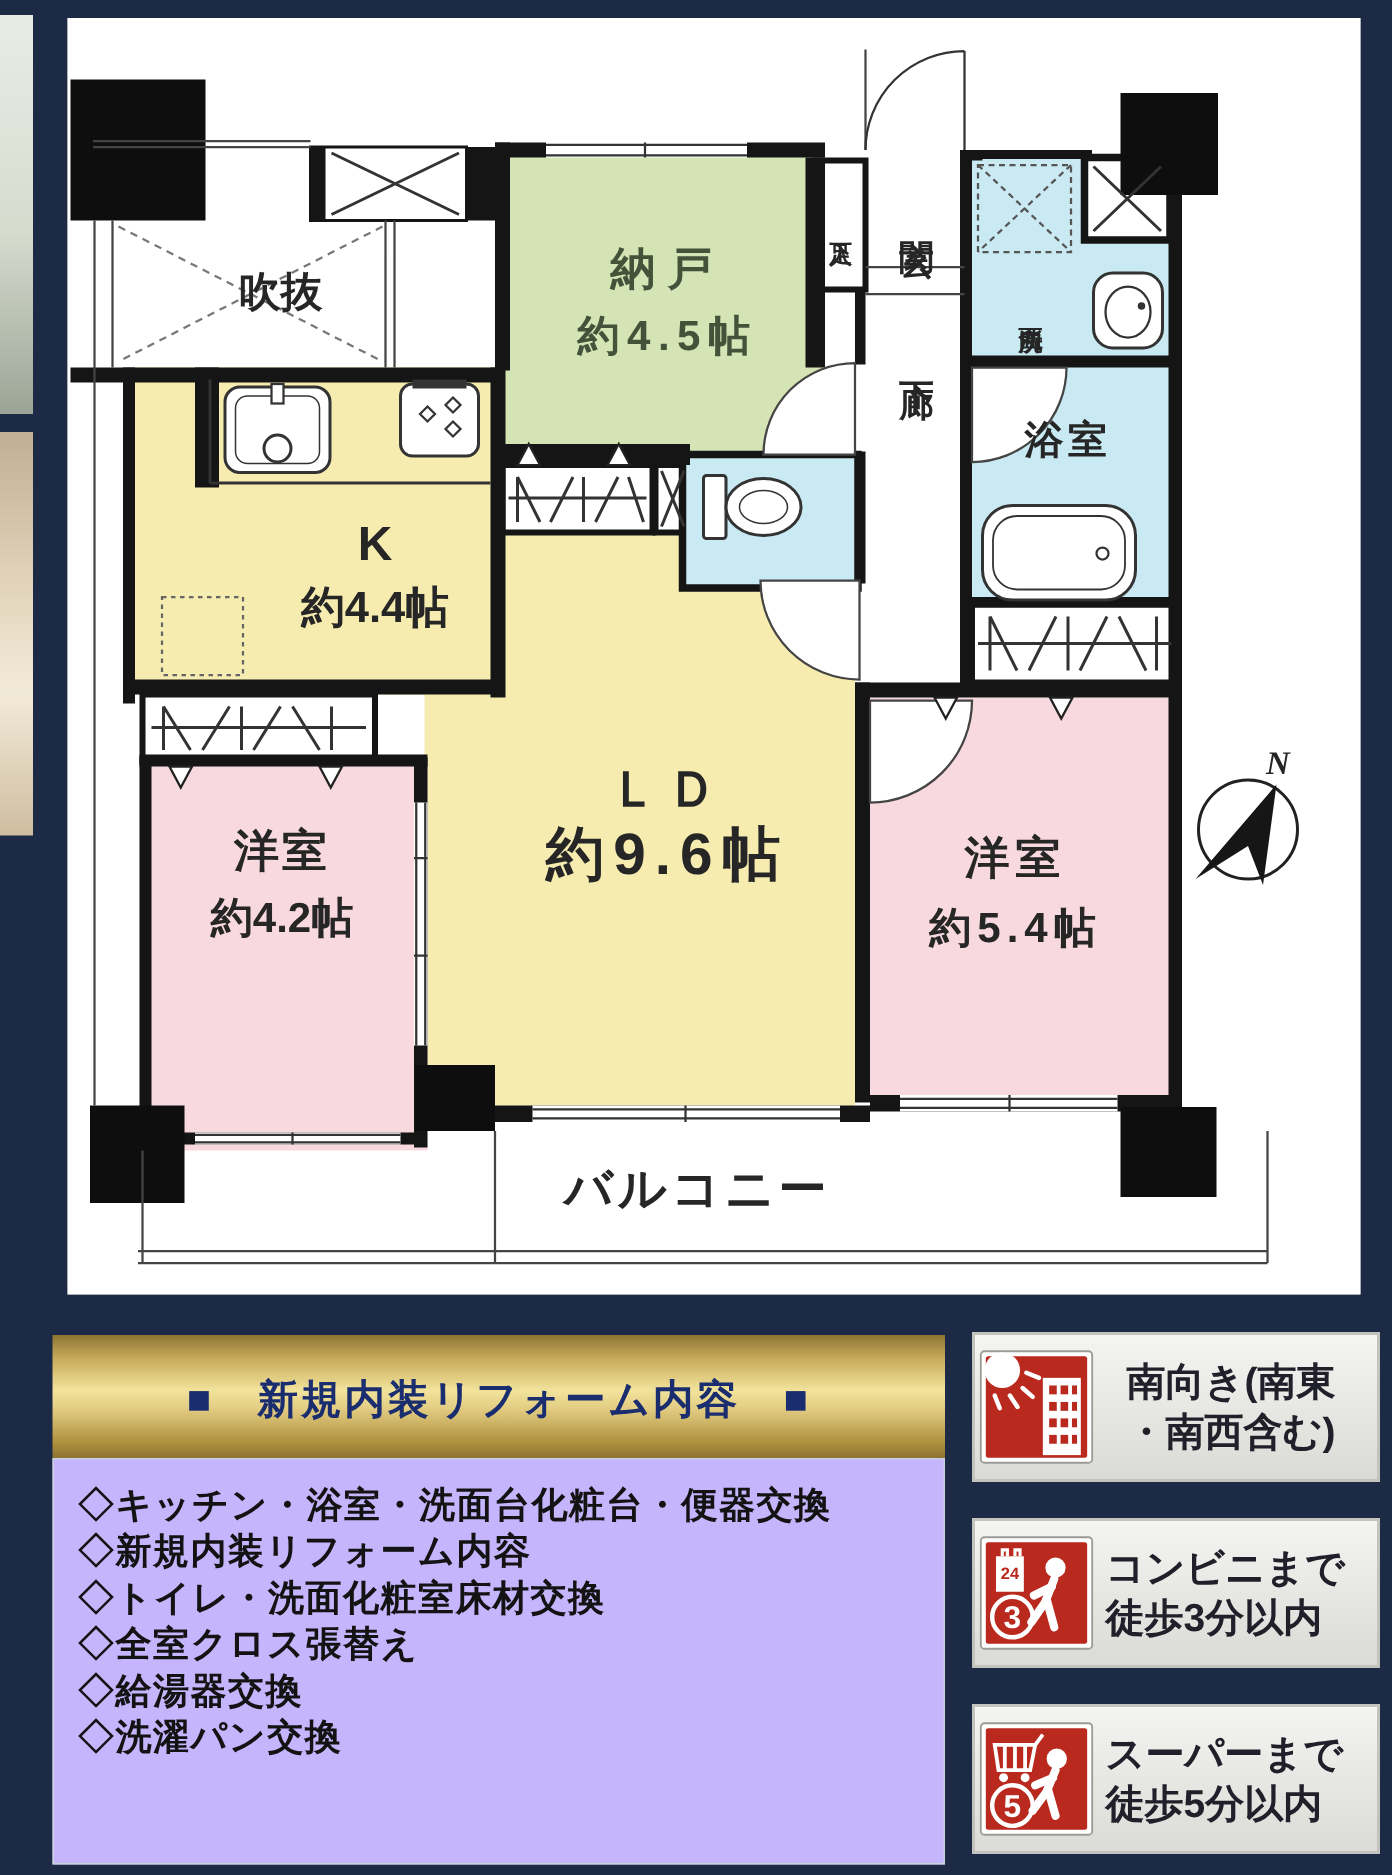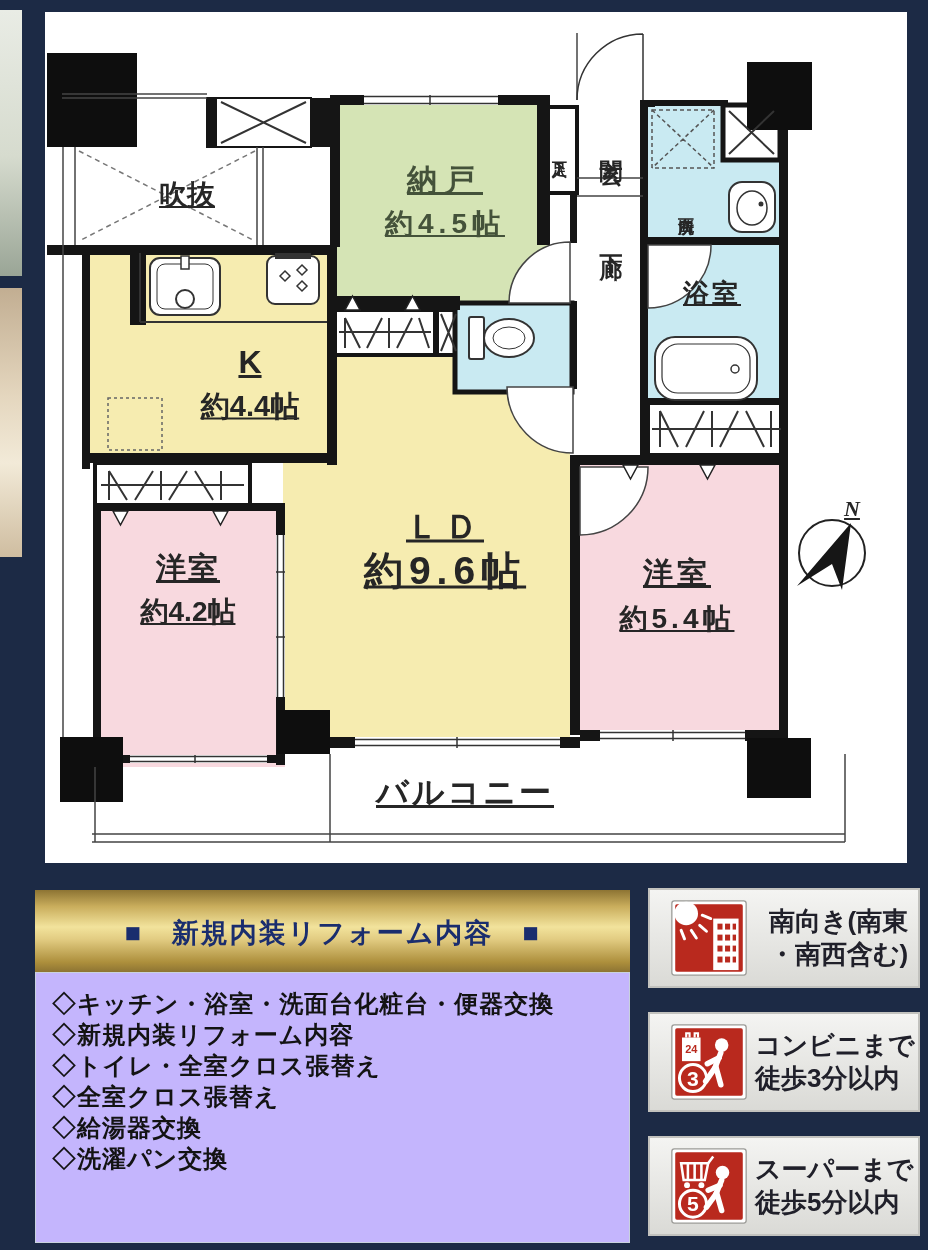--- a/index.html
+++ b/index.html
@@ -5,37 +5,37 @@
   html,body{margin:0;padding:0;background:#1c2a45;}
   .page{position:relative;width:928px;height:1250px;background:#1c2a45;overflow:hidden;
         font-family:"Liberation Sans",sans-serif;}
   .photo-a{position:absolute;left:0;top:10px;width:22px;height:266px;
         background:linear-gradient(180deg,#e9ece5,#d6dbce 55%,#9aa596);}
   .photo-b{position:absolute;left:0;top:288px;width:22px;height:269px;
         background:linear-gradient(180deg,#c2ae92,#e4d6be 40%,#f2ead8 65%,#cfbda0);}
   .plan{position:absolute;left:45px;top:12px;width:862px;height:851px;background:#fff;}
   .plan svg{position:absolute;left:0;top:0;}
   .lbl{position:absolute;transform:translate(-50%,-50%);white-space:nowrap;
-       font-weight:600;color:#262626;line-height:1;text-decoration:underline;}
+       font-weight:600;color:#262626;line-height:1;}
   .green{color:#44523a;}
   .vlbl{writing-mode:vertical-rl;text-orientation:upright;}
   .banner{position:absolute;left:35px;top:890px;width:595px;height:82px;text-align:center;
        background:linear-gradient(180deg,#8d7433,#c9ad5c 20%,#f2e39c 45%,#e2cc82 60%,#ad8f3c 88%,#8d7433);
        color:#1a2d6e;}
   .banner-title{padding-top:25px;font-family:"Liberation Serif",serif;font-weight:bold;
        font-size:27px;letter-spacing:2px;}
   .banner-sub{font-family:"Liberation Serif",serif;font-weight:bold;font-size:15px;margin-top:2px;}
   .reno-list{position:absolute;left:35px;top:972px;width:595px;height:271px;background:#c4b5fd;
        border:1px solid #c9d2de;box-sizing:border-box;padding:16px 0 0 16px;}
   .reno-item{font-family:"Liberation Serif",serif;font-weight:bold;font-size:24px;
        line-height:31px;color:#131313;letter-spacing:1px;white-space:nowrap;}
   .badge{position:absolute;left:648px;width:272px;height:100px;box-sizing:border-box;
        background:linear-gradient(180deg,#f4f4f2,#dadad6);border:2px solid #c2c2be;
        display:flex;align-items:center;}
-  .badge-icon{width:76px;height:88px;margin-left:21px;flex:none;}
+  .badge-icon{width:76px;height:88px;margin-left:3px;flex:none;}
   .badge-icon svg{width:100%;height:100%;display:block;}
   .badge-text{margin-left:8px;font-weight:bold;font-size:26px;line-height:33px;
        color:#20202a;white-space:nowrap;}
 </style>
 </head>
 <body>
 
 <div class="page">
 
   <div class="photo-a"></div>
@@ -230,21 +230,21 @@
     <div class="lbl" style="left:807px;top:497px;font-size:22px;font-style:italic;font-family:'Liberation Serif',serif;">N</div>
   </div>
 
   <div class="banner">
     <div class="banner-title">■　新規内装リフォーム内容　■</div>
   </div>
 
   <div class="reno-list">
     <div class="reno-item">◇キッチン・浴室・洗面台化粧台・便器交換</div>
     <div class="reno-item">◇新規内装リフォーム内容</div>
-    <div class="reno-item">◇トイレ・全室クロス張替え</div>
+    <div class="reno-item">◇トイレ・洗面化粧室床材交換</div>
     <div class="reno-item">◇全室クロス張替え</div>
     <div class="reno-item">◇給湯器交換</div>
     <div class="reno-item">◇洗濯パン交換</div>
   </div>
 
   <div class="badge" style="top:888px;gap:14px;">
     <div class="badge-icon">
       <svg viewBox="0 0 90 90">
         <rect x="1" y="1" width="88" height="88" rx="3" fill="#fff" stroke="#9a9a96" stroke-width="1.5"></rect>
         <rect x="5" y="5" width="80" height="80" rx="2" fill="#b9291e"></rect>

